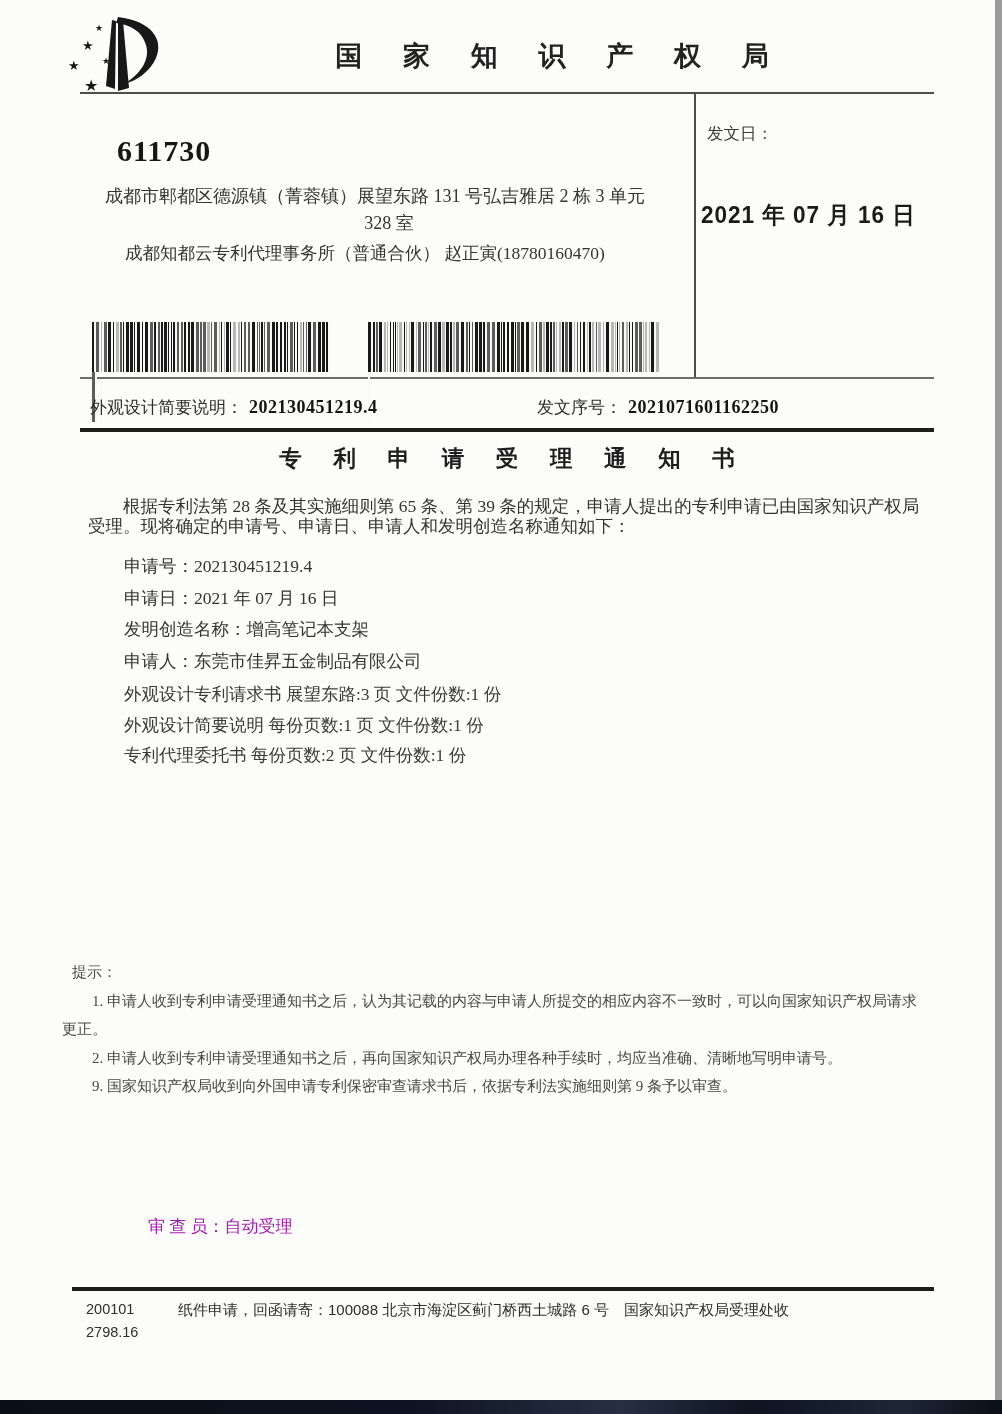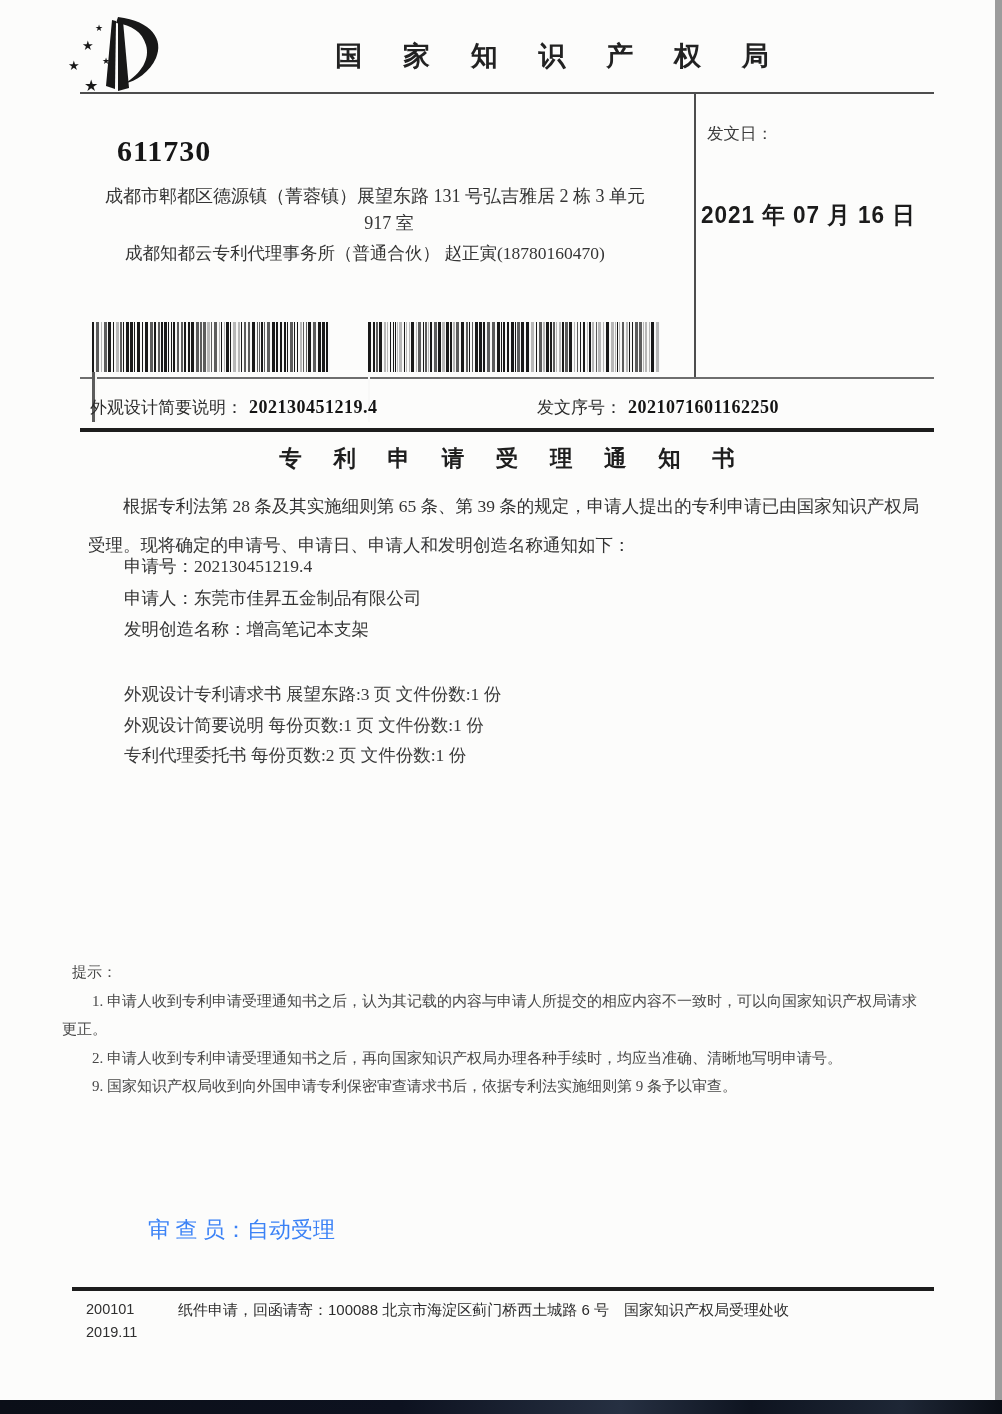--- a/index.html
+++ b/index.html
@@ -38,31 +38,31 @@
   
   .numrow-label{font-size:17px;color:#2c2c2c;}
   .numrow-value{font-size:18px;font-weight:700;color:#141414;margin-left:6px;letter-spacing:.5px;}
   .numrow-a{top:396px;left:90px;}
   .numrow-b{top:396px;left:537px;}
 
   
   .notice-title{top:443px;left:80px;width:854px;text-align:center;font-size:22.5px;font-weight:700;
                 letter-spacing:13px;text-indent:13px;color:#1e1e1e;}
   .intro1{top:494px;left:88px;width:860px;font-size:17.5px;text-indent:2em;white-space:nowrap;color:#333;}
-  .intro2{top:533px;left:88px;width:860px;font-size:17.5px;white-space:nowrap;color:#333;}
+  .intro2{top:514px;left:88px;width:860px;font-size:17.5px;white-space:nowrap;color:#333;}
   .fields{top:551px;left:124px;font-size:17.5px;line-height:31.5px;color:#333;}
   .received{top:679px;left:124px;font-size:17.5px;line-height:30.5px;color:#3a3a3a;}
 
   
   .tips{top:958px;left:62px;width:860px;font-size:15px;line-height:28.5px;color:#474747;}
   .tips-heading{margin-left:10px;}
   .tips p{margin:0;text-indent:2em;}
 
   
-  .examiner{top:1215px;left:148px;font-size:22px;color:#3b82f6;}
+  .examiner{top:1215px;left:148px;font-size:17px;color:#a21caf;}
   .dept{top:1215px;left:520px;font-size:16.5px;color:#3a3a3a;}
 
   
   .footer-codes{top:1298px;left:86px;font-size:14.5px;line-height:23px;color:#2f2f2f;
                 font-family:"Liberation Sans","DejaVu Sans",sans-serif;}
   .footer-notes{top:1298px;left:178px;width:758px;font-size:15px;line-height:23.5px;color:#2c2c2c;
                 font-family:"Liberation Sans","DejaVu Sans",sans-serif;}
   .footer-notes p{margin:0;}
 
   
@@ -91,21 +91,21 @@
   <div class="abs agency-title">国 家 知 识 产 权 局</div>
 
   <div class="abs rule rule-top"></div>
   <div class="abs vline"></div>
   <div class="abs rule-mid"></div>
   <div class="abs rule-thick1"></div>
 
   <div class="abs mail">
     <div class="mail-code">611730</div>
     <div class="mail-addr1">成都市郫都区德源镇（菁蓉镇）展望东路 131 号弘吉雅居 2 栋 3 单元</div>
-    <div class="mail-addr2">917 室</div>
+    <div class="mail-addr2">328 室</div>
     <div class="mail-agent">成都知都云专利代理事务所（普通合伙）  赵正寅(18780160470)</div>
   </div>
 
   <div class="abs date-label">发文日：</div>
   <div class="abs date-value">2021 年 07 月 16 日</div>
 
   <div class="abs barcode barcode-left"><i style="width: 2px; background: rgb(25, 25, 25);"></i><i style="width: 2px; background: rgb(248, 248, 247);"></i><i style="width: 3px; background: rgb(92, 92, 92);"></i><i style="width: 2px; background: rgb(248, 248, 247);"></i><i style="width: 1px; background: rgb(183, 183, 183);"></i><i style="width: 2px; background: rgb(248, 248, 247);"></i><i style="width: 3px; background: rgb(92, 92, 92);"></i><i style="width: 1px; background: rgb(248, 248, 247);"></i><i style="width: 3px; background: rgb(25, 25, 25);"></i><i style="width: 2px; background: rgb(248, 248, 247);"></i><i style="width: 1px; background: rgb(25, 25, 25);"></i><i style="width: 2px; background: rgb(248, 248, 247);"></i><i style="width: 3px; background: rgb(183, 183, 183);"></i><i style="width: 1px; background: rgb(248, 248, 247);"></i><i style="width: 2px; background: rgb(92, 92, 92);"></i><i style="width: 1px; background: rgb(248, 248, 247);"></i><i style="width: 1px; background: rgb(25, 25, 25);"></i><i style="width: 2px; background: rgb(248, 248, 247);"></i><i style="width: 3px; background: rgb(25, 25, 25);"></i><i style="width: 1px; background: rgb(248, 248, 247);"></i><i style="width: 3px; background: rgb(25, 25, 25);"></i><i style="width: 1px; background: rgb(248, 248, 247);"></i><i style="width: 1px; background: rgb(25, 25, 25);"></i><i style="width: 2px; background: rgb(248, 248, 247);"></i><i style="width: 3px; background: rgb(25, 25, 25);"></i><i style="width: 2px; background: rgb(248, 248, 247);"></i><i style="width: 1px; background: rgb(25, 25, 25);"></i><i style="width: 2px; background: rgb(248, 248, 247);"></i><i style="width: 3px; background: rgb(25, 25, 25);"></i><i style="width: 2px; background: rgb(248, 248, 247);"></i><i style="width: 3px; background: rgb(92, 92, 92);"></i><i style="width: 1px; background: rgb(248, 248, 247);"></i><i style="width: 2px; background: rgb(25, 25, 25);"></i><i style="width: 2px; background: rgb(248, 248, 247);"></i><i style="width: 2px; background: rgb(92, 92, 92);"></i><i style="width: 1px; background: rgb(248, 248, 247);"></i><i style="width: 2px; background: rgb(25, 25, 25);"></i><i style="width: 1px; background: rgb(248, 248, 247);"></i><i style="width: 3px; background: rgb(25, 25, 25);"></i><i style="width: 1px; background: rgb(248, 248, 247);"></i><i style="width: 1px; background: rgb(25, 25, 25);"></i><i style="width: 2px; background: rgb(248, 248, 247);"></i><i style="width: 1px; background: rgb(25, 25, 25);"></i><i style="width: 1px; background: rgb(248, 248, 247);"></i><i style="width: 2px; background: rgb(25, 25, 25);"></i><i style="width: 2px; background: rgb(248, 248, 247);"></i><i style="width: 2px; background: rgb(92, 92, 92);"></i><i style="width: 2px; background: rgb(248, 248, 247);"></i><i style="width: 2px; background: rgb(92, 92, 92);"></i><i style="width: 1px; background: rgb(248, 248, 247);"></i><i style="width: 2px; background: rgb(25, 25, 25);"></i><i style="width: 2px; background: rgb(248, 248, 247);"></i><i style="width: 2px; background: rgb(25, 25, 25);"></i><i style="width: 1px; background: rgb(248, 248, 247);"></i><i style="width: 3px; background: rgb(25, 25, 25);"></i><i style="width: 2px; background: rgb(248, 248, 247);"></i><i style="width: 3px; background: rgb(92, 92, 92);"></i><i style="width: 1px; background: rgb(248, 248, 247);"></i><i style="width: 2px; background: rgb(92, 92, 92);"></i><i style="width: 1px; background: rgb(248, 248, 247);"></i><i style="width: 3px; background: rgb(92, 92, 92);"></i><i style="width: 1px; background: rgb(248, 248, 247);"></i><i style="width: 3px; background: rgb(183, 183, 183);"></i><i style="width: 1px; background: rgb(248, 248, 247);"></i><i style="width: 1px; background: rgb(92, 92, 92);"></i><i style="width: 2px; background: rgb(248, 248, 247);"></i><i style="width: 3px; background: rgb(92, 92, 92);"></i><i style="width: 2px; background: rgb(248, 248, 247);"></i><i style="width: 1px; background: rgb(183, 183, 183);"></i><i style="width: 1px; background: rgb(248, 248, 247);"></i><i style="width: 1px; background: rgb(25, 25, 25);"></i><i style="width: 2px; background: rgb(248, 248, 247);"></i><i style="width: 1px; background: rgb(183, 183, 183);"></i><i style="width: 1px; background: rgb(248, 248, 247);"></i><i style="width: 3px; background: rgb(25, 25, 25);"></i><i style="width: 1px; background: rgb(248, 248, 247);"></i><i style="width: 1px; background: rgb(25, 25, 25);"></i><i style="width: 2px; background: rgb(248, 248, 247);"></i><i style="width: 3px; background: rgb(183, 183, 183);"></i><i style="width: 2px; background: rgb(248, 248, 247);"></i><i style="width: 2px; background: rgb(183, 183, 183);"></i><i style="width: 1px; background: rgb(248, 248, 247);"></i><i style="width: 1px; background: rgb(25, 25, 25);"></i><i style="width: 2px; background: rgb(248, 248, 247);"></i><i style="width: 2px; background: rgb(92, 92, 92);"></i><i style="width: 2px; background: rgb(248, 248, 247);"></i><i style="width: 2px; background: rgb(92, 92, 92);"></i><i style="width: 2px; background: rgb(248, 248, 247);"></i><i style="width: 3px; background: rgb(25, 25, 25);"></i><i style="width: 2px; background: rgb(248, 248, 247);"></i><i style="width: 1px; background: rgb(92, 92, 92);"></i><i style="width: 1px; background: rgb(248, 248, 247);"></i><i style="width: 1px; background: rgb(92, 92, 92);"></i><i style="width: 1px; background: rgb(248, 248, 247);"></i><i style="width: 2px; background: rgb(25, 25, 25);"></i><i style="width: 1px; background: rgb(248, 248, 247);"></i><i style="width: 1px; background: rgb(92, 92, 92);"></i><i style="width: 2px; background: rgb(248, 248, 247);"></i><i style="width: 3px; background: rgb(92, 92, 92);"></i><i style="width: 2px; background: rgb(248, 248, 247);"></i><i style="width: 3px; background: rgb(25, 25, 25);"></i><i style="width: 1px; background: rgb(248, 248, 247);"></i><i style="width: 2px; background: rgb(25, 25, 25);"></i><i style="width: 2px; background: rgb(248, 248, 247);"></i><i style="width: 2px; background: rgb(25, 25, 25);"></i><i style="width: 2px; background: rgb(248, 248, 247);"></i><i style="width: 2px; background: rgb(25, 25, 25);"></i><i style="width: 1px; background: rgb(248, 248, 247);"></i><i style="width: 1px; background: rgb(25, 25, 25);"></i><i style="width: 2px; background: rgb(248, 248, 247);"></i><i style="width: 3px; background: rgb(92, 92, 92);"></i><i style="width: 1px; background: rgb(248, 248, 247);"></i><i style="width: 1px; background: rgb(25, 25, 25);"></i><i style="width: 2px; background: rgb(248, 248, 247);"></i><i style="width: 1px; background: rgb(25, 25, 25);"></i><i style="width: 2px; background: rgb(248, 248, 247);"></i><i style="width: 2px; background: rgb(183, 183, 183);"></i><i style="width: 1px; background: rgb(248, 248, 247);"></i><i style="width: 1px; background: rgb(92, 92, 92);"></i><i style="width: 2px; background: rgb(248, 248, 247);"></i><i style="width: 1px; background: rgb(92, 92, 92);"></i><i style="width: 1px; background: rgb(248, 248, 247);"></i><i style="width: 3px; background: rgb(25, 25, 25);"></i><i style="width: 2px; background: rgb(248, 248, 247);"></i><i style="width: 3px; background: rgb(92, 92, 92);"></i><i style="width: 2px; background: rgb(248, 248, 247);"></i><i style="width: 3px; background: rgb(25, 25, 25);"></i><i style="width: 1px; background: rgb(248, 248, 247);"></i><i style="width: 3px; background: rgb(25, 25, 25);"></i><i style="width: 1px; background: rgb(248, 248, 247);"></i><i style="width: 2px; background: rgb(25, 25, 25);"></i><i style="width: 1px; background: rgb(248, 248, 247);"></i><i style="width: 3px; background: rgb(92, 92, 92);"></i><i style="width: 2px; background: rgb(248, 248, 247);"></i></div>
   <div class="abs barcode barcode-right"><i style="width: 3px; background: rgb(25, 25, 25);"></i><i style="width: 2px; background: rgb(248, 248, 247);"></i><i style="width: 2px; background: rgb(25, 25, 25);"></i><i style="width: 1px; background: rgb(248, 248, 247);"></i><i style="width: 2px; background: rgb(92, 92, 92);"></i><i style="width: 1px; background: rgb(248, 248, 247);"></i><i style="width: 3px; background: rgb(25, 25, 25);"></i><i style="width: 2px; background: rgb(248, 248, 247);"></i><i style="width: 2px; background: rgb(183, 183, 183);"></i><i style="width: 1px; background: rgb(248, 248, 247);"></i><i style="width: 1px; background: rgb(183, 183, 183);"></i><i style="width: 2px; background: rgb(248, 248, 247);"></i><i style="width: 1px; background: rgb(25, 25, 25);"></i><i style="width: 2px; background: rgb(248, 248, 247);"></i><i style="width: 1px; background: rgb(25, 25, 25);"></i><i style="width: 1px; background: rgb(248, 248, 247);"></i><i style="width: 1px; background: rgb(25, 25, 25);"></i><i style="width: 1px; background: rgb(248, 248, 247);"></i><i style="width: 1px; background: rgb(183, 183, 183);"></i><i style="width: 1px; background: rgb(248, 248, 247);"></i><i style="width: 3px; background: rgb(183, 183, 183);"></i><i style="width: 2px; background: rgb(248, 248, 247);"></i><i style="width: 1px; background: rgb(25, 25, 25);"></i><i style="width: 1px; background: rgb(248, 248, 247);"></i><i style="width: 1px; background: rgb(183, 183, 183);"></i><i style="width: 2px; background: rgb(248, 248, 247);"></i><i style="width: 1px; background: rgb(183, 183, 183);"></i><i style="width: 1px; background: rgb(248, 248, 247);"></i><i style="width: 3px; background: rgb(25, 25, 25);"></i><i style="width: 2px; background: rgb(248, 248, 247);"></i><i style="width: 1px; background: rgb(183, 183, 183);"></i><i style="width: 1px; background: rgb(248, 248, 247);"></i><i style="width: 3px; background: rgb(92, 92, 92);"></i><i style="width: 2px; background: rgb(248, 248, 247);"></i><i style="width: 1px; background: rgb(25, 25, 25);"></i><i style="width: 1px; background: rgb(248, 248, 247);"></i><i style="width: 2px; background: rgb(92, 92, 92);"></i><i style="width: 1px; background: rgb(248, 248, 247);"></i><i style="width: 1px; background: rgb(183, 183, 183);"></i><i style="width: 1px; background: rgb(248, 248, 247);"></i><i style="width: 2px; background: rgb(25, 25, 25);"></i><i style="width: 2px; background: rgb(248, 248, 247);"></i><i style="width: 3px; background: rgb(92, 92, 92);"></i><i style="width: 1px; background: rgb(248, 248, 247);"></i><i style="width: 3px; background: rgb(25, 25, 25);"></i><i style="width: 1px; background: rgb(248, 248, 247);"></i><i style="width: 3px; background: rgb(183, 183, 183);"></i><i style="width: 1px; background: rgb(248, 248, 247);"></i><i style="width: 3px; background: rgb(25, 25, 25);"></i><i style="width: 1px; background: rgb(248, 248, 247);"></i><i style="width: 2px; background: rgb(25, 25, 25);"></i><i style="width: 1px; background: rgb(248, 248, 247);"></i><i style="width: 2px; background: rgb(183, 183, 183);"></i><i style="width: 1px; background: rgb(248, 248, 247);"></i><i style="width: 3px; background: rgb(92, 92, 92);"></i><i style="width: 2px; background: rgb(248, 248, 247);"></i><i style="width: 3px; background: rgb(25, 25, 25);"></i><i style="width: 2px; background: rgb(248, 248, 247);"></i><i style="width: 2px; background: rgb(92, 92, 92);"></i><i style="width: 1px; background: rgb(248, 248, 247);"></i><i style="width: 1px; background: rgb(25, 25, 25);"></i><i style="width: 2px; background: rgb(248, 248, 247);"></i><i style="width: 1px; background: rgb(92, 92, 92);"></i><i style="width: 2px; background: rgb(248, 248, 247);"></i><i style="width: 3px; background: rgb(25, 25, 25);"></i><i style="width: 1px; background: rgb(248, 248, 247);"></i><i style="width: 3px; background: rgb(25, 25, 25);"></i><i style="width: 1px; background: rgb(248, 248, 247);"></i><i style="width: 2px; background: rgb(25, 25, 25);"></i><i style="width: 2px; background: rgb(248, 248, 247);"></i><i style="width: 3px; background: rgb(92, 92, 92);"></i><i style="width: 2px; background: rgb(248, 248, 247);"></i><i style="width: 3px; background: rgb(92, 92, 92);"></i><i style="width: 2px; background: rgb(248, 248, 247);"></i><i style="width: 3px; background: rgb(25, 25, 25);"></i><i style="width: 1px; background: rgb(248, 248, 247);"></i><i style="width: 1px; background: rgb(25, 25, 25);"></i><i style="width: 1px; background: rgb(248, 248, 247);"></i><i style="width: 2px; background: rgb(25, 25, 25);"></i><i style="width: 2px; background: rgb(248, 248, 247);"></i><i style="width: 2px; background: rgb(25, 25, 25);"></i><i style="width: 2px; background: rgb(248, 248, 247);"></i><i style="width: 3px; background: rgb(25, 25, 25);"></i><i style="width: 1px; background: rgb(248, 248, 247);"></i><i style="width: 1px; background: rgb(25, 25, 25);"></i><i style="width: 1px; background: rgb(248, 248, 247);"></i><i style="width: 3px; background: rgb(92, 92, 92);"></i><i style="width: 1px; background: rgb(248, 248, 247);"></i><i style="width: 3px; background: rgb(25, 25, 25);"></i><i style="width: 2px; background: rgb(248, 248, 247);"></i><i style="width: 3px; background: rgb(25, 25, 25);"></i><i style="width: 2px; background: rgb(248, 248, 247);"></i><i style="width: 3px; background: rgb(183, 183, 183);"></i><i style="width: 2px; background: rgb(248, 248, 247);"></i><i style="width: 1px; background: rgb(25, 25, 25);"></i><i style="width: 2px; background: rgb(248, 248, 247);"></i><i style="width: 3px; background: rgb(92, 92, 92);"></i><i style="width: 1px; background: rgb(248, 248, 247);"></i><i style="width: 2px; background: rgb(183, 183, 183);"></i><i style="width: 1px; background: rgb(248, 248, 247);"></i><i style="width: 3px; background: rgb(25, 25, 25);"></i><i style="width: 1px; background: rgb(248, 248, 247);"></i><i style="width: 2px; background: rgb(25, 25, 25);"></i><i style="width: 1px; background: rgb(248, 248, 247);"></i><i style="width: 2px; background: rgb(92, 92, 92);"></i><i style="width: 1px; background: rgb(248, 248, 247);"></i><i style="width: 1px; background: rgb(183, 183, 183);"></i><i style="width: 2px; background: rgb(248, 248, 247);"></i><i style="width: 2px; background: rgb(183, 183, 183);"></i><i style="width: 1px; background: rgb(248, 248, 247);"></i><i style="width: 2px; background: rgb(25, 25, 25);"></i><i style="width: 1px; background: rgb(248, 248, 247);"></i><i style="width: 3px; background: rgb(92, 92, 92);"></i><i style="width: 1px; background: rgb(248, 248, 247);"></i><i style="width: 3px; background: rgb(25, 25, 25);"></i><i style="width: 2px; background: rgb(248, 248, 247);"></i><i style="width: 1px; background: rgb(183, 183, 183);"></i><i style="width: 2px; background: rgb(248, 248, 247);"></i><i style="width: 1px; background: rgb(92, 92, 92);"></i><i style="width: 2px; background: rgb(248, 248, 247);"></i><i style="width: 1px; background: rgb(25, 25, 25);"></i><i style="width: 2px; background: rgb(248, 248, 247);"></i><i style="width: 2px; background: rgb(25, 25, 25);"></i><i style="width: 2px; background: rgb(248, 248, 247);"></i><i style="width: 1px; background: rgb(183, 183, 183);"></i><i style="width: 1px; background: rgb(248, 248, 247);"></i><i style="width: 2px; background: rgb(25, 25, 25);"></i><i style="width: 1px; background: rgb(248, 248, 247);"></i><i style="width: 2px; background: rgb(183, 183, 183);"></i><i style="width: 2px; background: rgb(248, 248, 247);"></i><i style="width: 1px; background: rgb(92, 92, 92);"></i><i style="width: 1px; background: rgb(248, 248, 247);"></i><i style="width: 3px; background: rgb(183, 183, 183);"></i><i style="width: 2px; background: rgb(248, 248, 247);"></i><i style="width: 1px; background: rgb(183, 183, 183);"></i><i style="width: 2px; background: rgb(248, 248, 247);"></i><i style="width: 3px; background: rgb(25, 25, 25);"></i><i style="width: 2px; background: rgb(248, 248, 247);"></i><i style="width: 3px; background: rgb(183, 183, 183);"></i><i style="width: 1px; background: rgb(248, 248, 247);"></i><i style="width: 1px; background: rgb(183, 183, 183);"></i><i style="width: 1px; background: rgb(248, 248, 247);"></i><i style="width: 1px; background: rgb(25, 25, 25);"></i><i style="width: 1px; background: rgb(248, 248, 247);"></i><i style="width: 1px; background: rgb(183, 183, 183);"></i><i style="width: 2px; background: rgb(248, 248, 247);"></i><i style="width: 2px; background: rgb(92, 92, 92);"></i><i style="width: 2px; background: rgb(248, 248, 247);"></i><i style="width: 2px; background: rgb(183, 183, 183);"></i><i style="width: 1px; background: rgb(248, 248, 247);"></i><i style="width: 1px; background: rgb(25, 25, 25);"></i><i style="width: 2px; background: rgb(248, 248, 247);"></i><i style="width: 1px; background: rgb(25, 25, 25);"></i><i style="width: 2px; background: rgb(248, 248, 247);"></i><i style="width: 3px; background: rgb(92, 92, 92);"></i><i style="width: 1px; background: rgb(248, 248, 247);"></i><i style="width: 3px; background: rgb(92, 92, 92);"></i><i style="width: 1px; background: rgb(248, 248, 247);"></i><i style="width: 1px; background: rgb(183, 183, 183);"></i><i style="width: 1px; background: rgb(248, 248, 247);"></i><i style="width: 2px; background: rgb(183, 183, 183);"></i><i style="width: 2px; background: rgb(248, 248, 247);"></i><i style="width: 1px; background: rgb(183, 183, 183);"></i><i style="width: 1px; background: rgb(248, 248, 247);"></i><i style="width: 3px; background: rgb(25, 25, 25);"></i><i style="width: 2px; background: rgb(248, 248, 247);"></i><i style="width: 3px; background: rgb(183, 183, 183);"></i><i style="width: 2px; background: rgb(248, 248, 247);"></i></div>
 
   <div class="abs numrow-a">
@@ -114,22 +114,23 @@
   <div class="abs numrow-b">
     <span class="numrow-label">发文序号：</span><span class="numrow-value">2021071601162250</span>
   </div>
 
   <div class="abs notice-title">专 利 申 请 受 理 通 知 书</div>
   <div class="abs intro1">根据专利法第 28 条及其实施细则第 65 条、第 39 条的规定，申请人提出的专利申请已由国家知识产权局</div>
   <div class="abs intro2">受理。现将确定的申请号、申请日、申请人和发明创造名称通知如下：</div>
 
   <div class="abs fields">
     <div><span>申请号：</span><span>202130451219.4</span></div>
+    <div><span>申请日：</span><span>2021 年 07 月 16 日</span></div>
+    <div><span>发明创造名称：</span><span>增高笔记本支架</span></div>
     <div><span>申请人：</span><span>东莞市佳昇五金制品有限公司</span></div>
-    <div><span>发明创造名称：</span><span>增高笔记本支架</span></div>
   </div>
 
   <div class="abs received">
     <div>外观设计专利请求书  展望东路:3 页  文件份数:1 份</div>
     <div>外观设计简要说明  每份页数:1 页  文件份数:1 份</div>
     <div>专利代理委托书  每份页数:2 页  文件份数:1 份</div>
   </div>
 
   <div class="abs tips">
     <div class="tips-heading">提示：</div>
@@ -139,21 +140,21 @@
   </div>
 
   <div class="abs examiner">
     <span>审 查 员：</span><span>自动受理</span>
   </div>
 
   <div class="abs rule-thick2"></div>
 
   <div class="abs footer-codes">
     <div>200101</div>
-    <div>2019.11</div>
+    <div>2798.16</div>
   </div>
   <div class="abs footer-notes">
     <p>纸件申请，回函请寄：100088  北京市海淀区蓟门桥西土城路 6 号　国家知识产权局受理处收</p>
   </div>
 
   <div class="abs edge-shadow"></div>
   <div class="abs bottom-band"></div>
 </div>
 
 </body></html>

